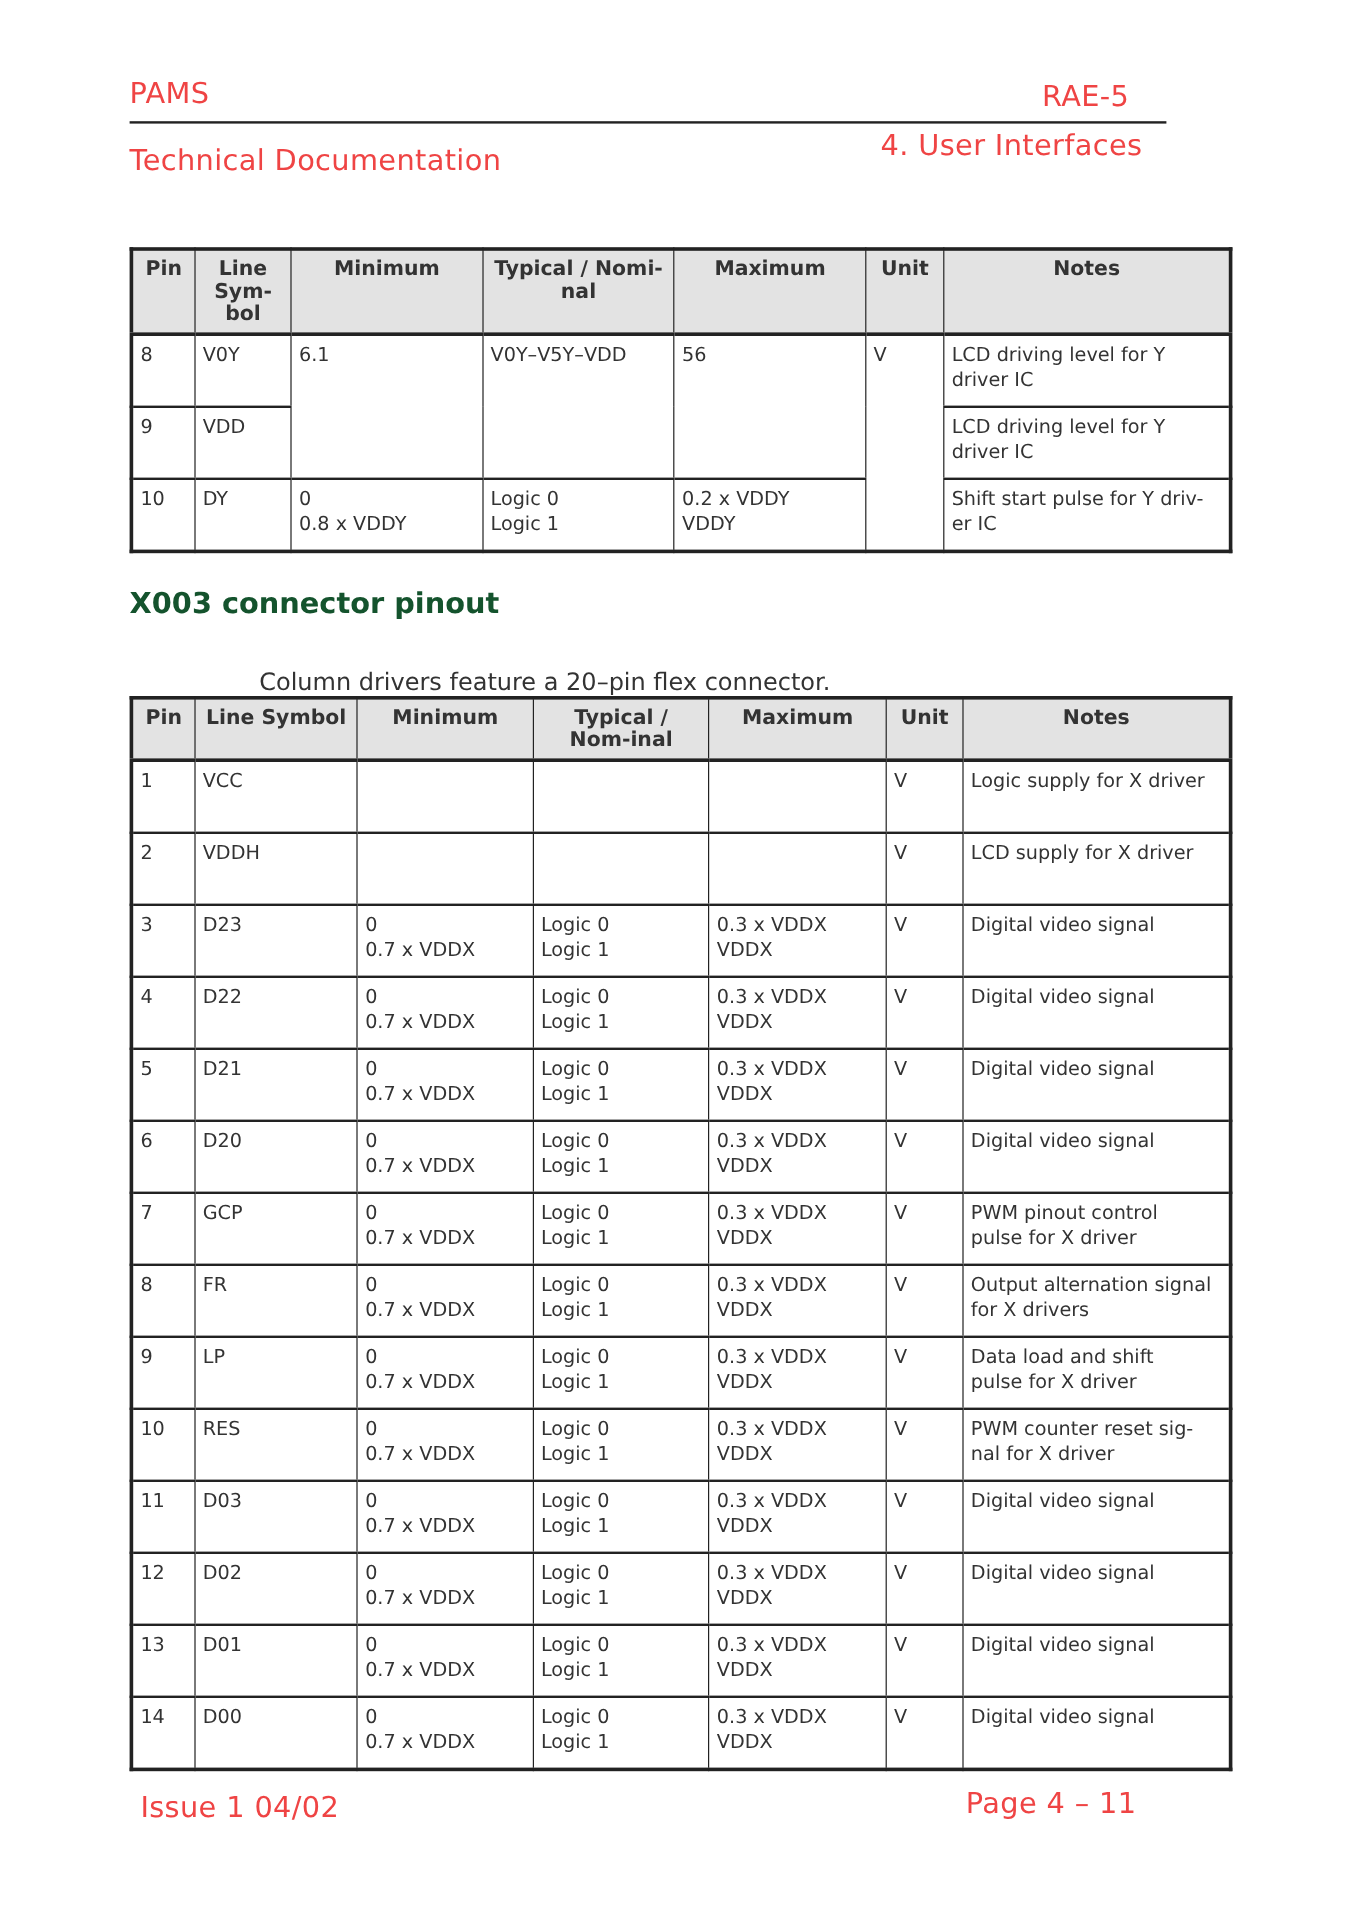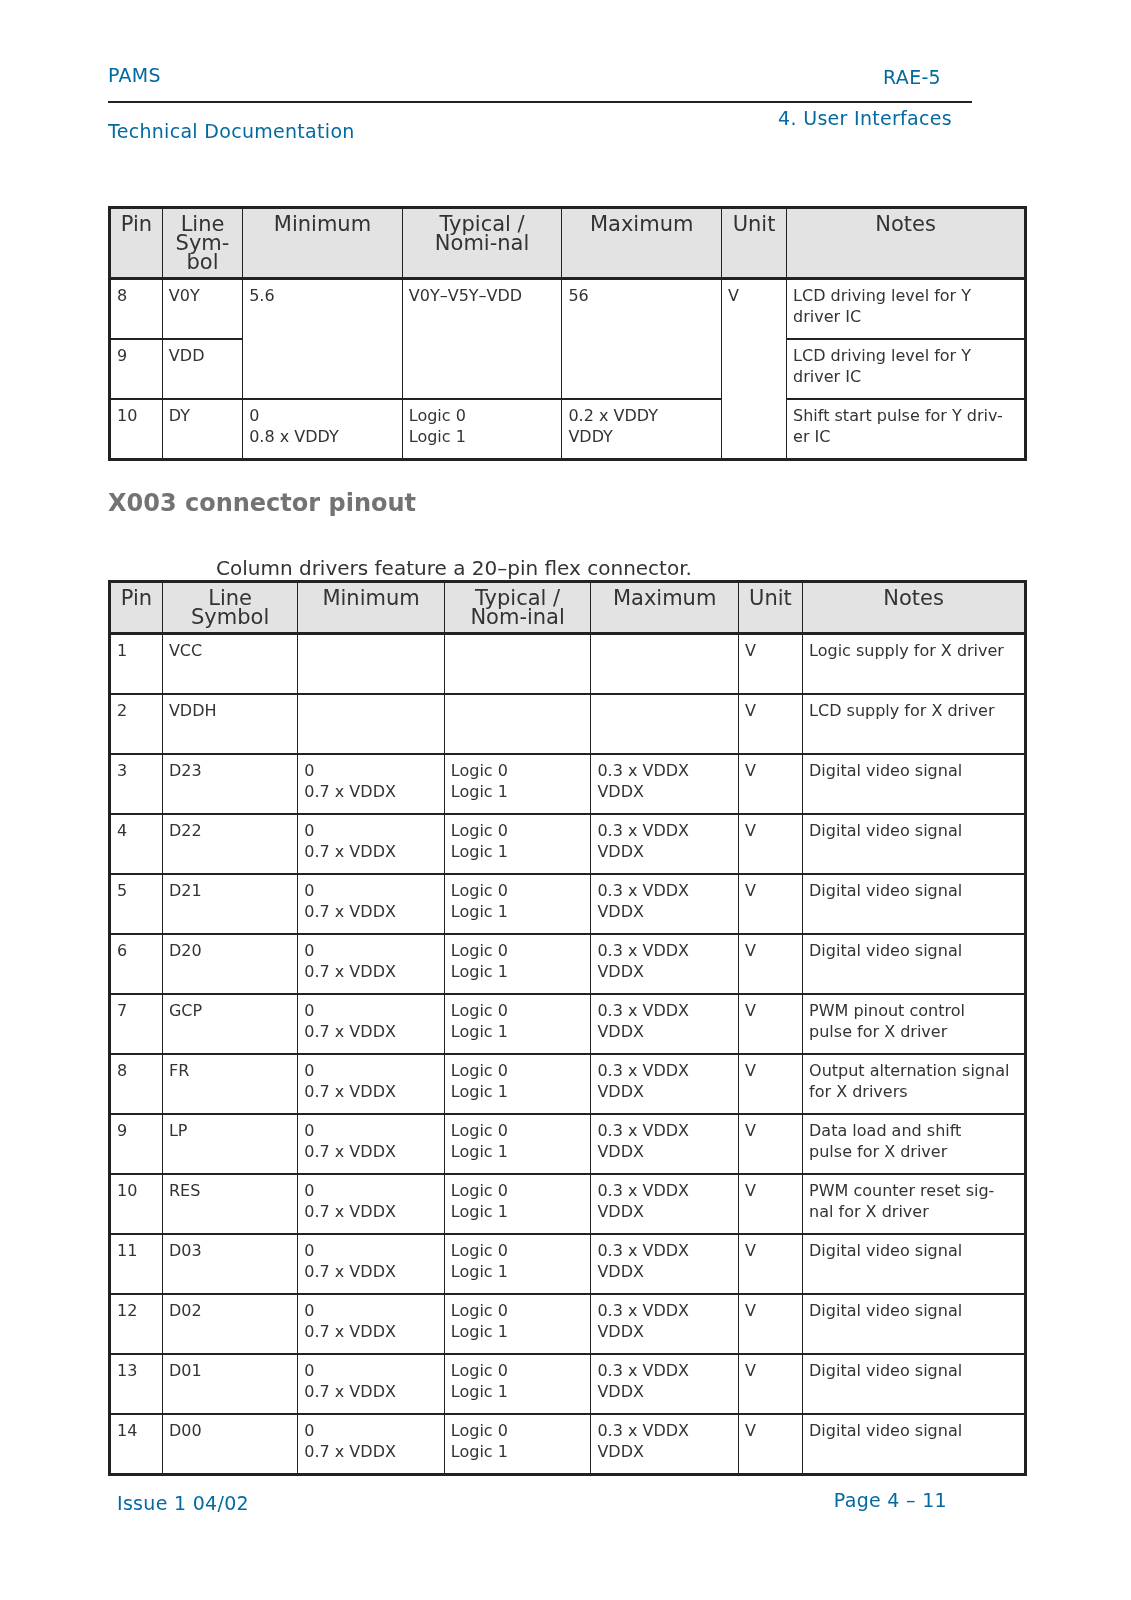--- a/index.html
+++ b/index.html
@@ -1,38 +1,38 @@
 <!DOCTYPE html>
 <html><head>
 <meta charset="utf-8">
 <style>
   html, body { margin: 0; padding: 0; background: #ffffff; }
   body {
     width: 1131px; height: 1600px; position: relative; overflow: hidden;
     font-family: "DejaVu Sans", sans-serif; color: #222;
   }
-  .hdr { position: absolute; font-size: 19px; letter-spacing: 0.3px; color: #0369a1; }
+  .hdr { position: absolute; font-size: 24px; letter-spacing: 0.3px; color: #ef4444; }
   .hdr-rule { position: absolute; left: 108px; top: 101px; width: 864px; height: 2px; background: #222; }
   table.pin {
     position: absolute; border-collapse: collapse; table-layout: fixed;
     font-size: 16px; color: #333;
   }
   table.pin th, table.pin td { border: 1px solid #222; vertical-align: top; padding: 5px 6px; }
   table.pin th {
-    background: #e3e3e3; font-weight: normal; text-align: center; font-size: 21px; color: #333;
+    background: #e3e3e3; font-weight: bold; text-align: center; font-size: 17px; color: #333;
     border-bottom: 3px solid #222; padding-top: 6px; line-height: 19px;
   }
   table.pin { border: 3px solid #222; }
   table.pin td { line-height: 21px; }
   table.pin tr.thick td { border-top: 2.5px solid #222; }
   .t1 { left: 108px; top: 206px; width: 919px; }
   .t1 td { height: 48px; }
   .t2 { left: 108px; top: 580px; width: 919px; }
   .t2 td { height: 48px; }
-  .sec-title { position: absolute; left: 108px; top: 489px; font-size: 24px; font-weight: bold; color: #737373; }
+  .sec-title { position: absolute; left: 108px; top: 489px; font-size: 24px; font-weight: bold; color: #14532d; }
   .intro { position: absolute; left: 216px; top: 556px; font-size: 20px; color: #333; }
   .ln { display: block; }
 </style>
 </head>
 <body>
 
 <div class="hdr" style="left:108px;top:64px;">PAMS</div>
 <div class="hdr" style="right:190px;top:66px;">RAE-5</div>
 <div class="hdr-rule"></div>
 <div class="hdr" style="left:108px;top:120px;">Technical Documentation</div>
@@ -56,21 +56,21 @@
       <th>Typical / Nomi-nal</th>
       <th>Maximum</th>
       <th>Unit</th>
       <th>Notes</th>
     </tr>
   </thead>
   <tbody>
     <tr>
       <td>8</td>
       <td>V0Y</td>
-      <td rowspan="2">5.6</td>
+      <td rowspan="2">6.1</td>
       <td rowspan="2">V0Y–V5Y–VDD</td>
       <td rowspan="2">56</td>
       <td rowspan="3">V</td>
       <td>LCD driving level for Y driver IC</td>
     </tr>
     <tr class="thick">
       <td>9</td>
       <td>VDD</td>
       <td>LCD driving level for Y driver IC</td>
     </tr>

